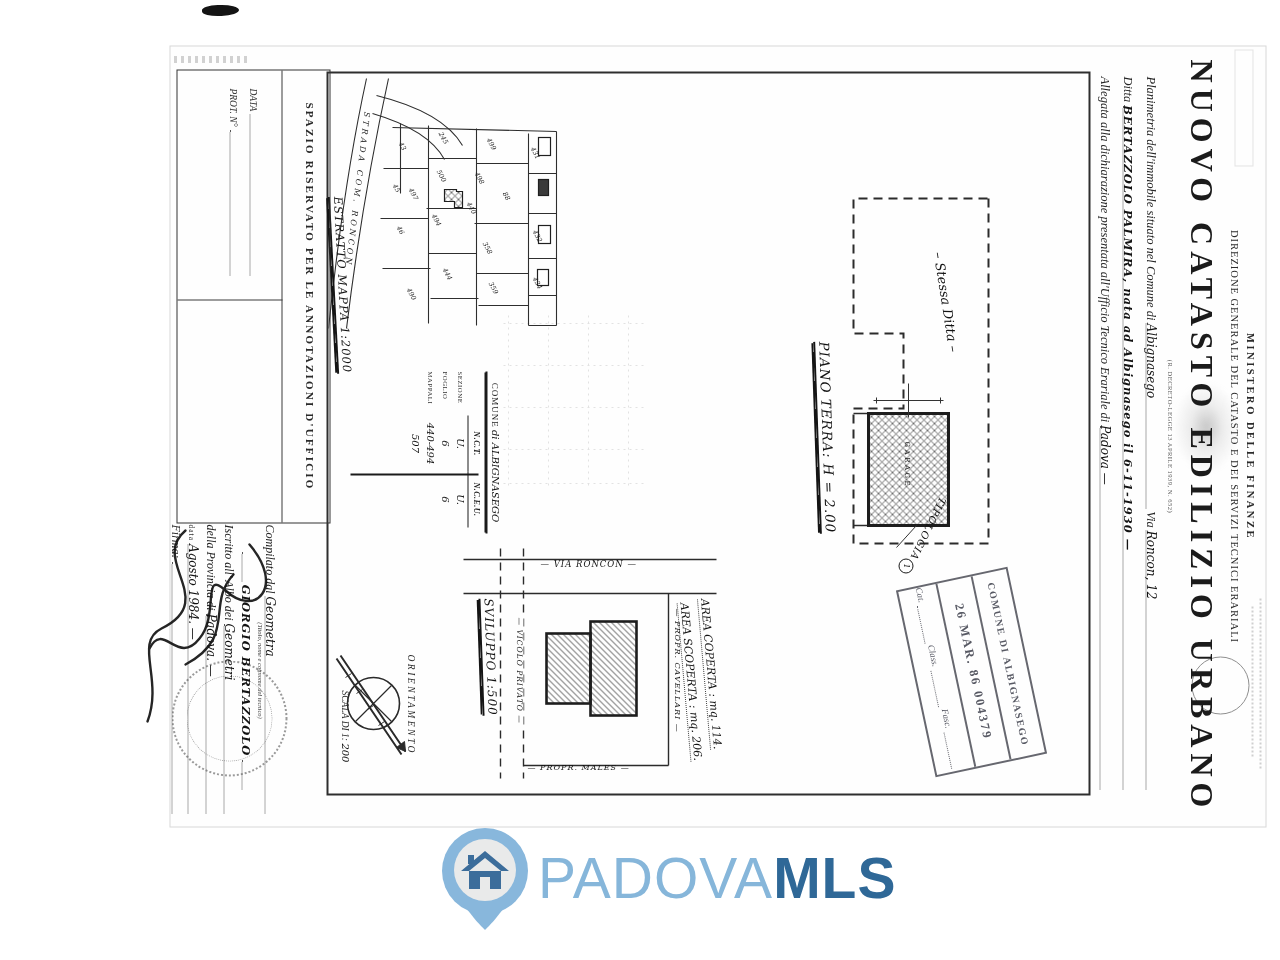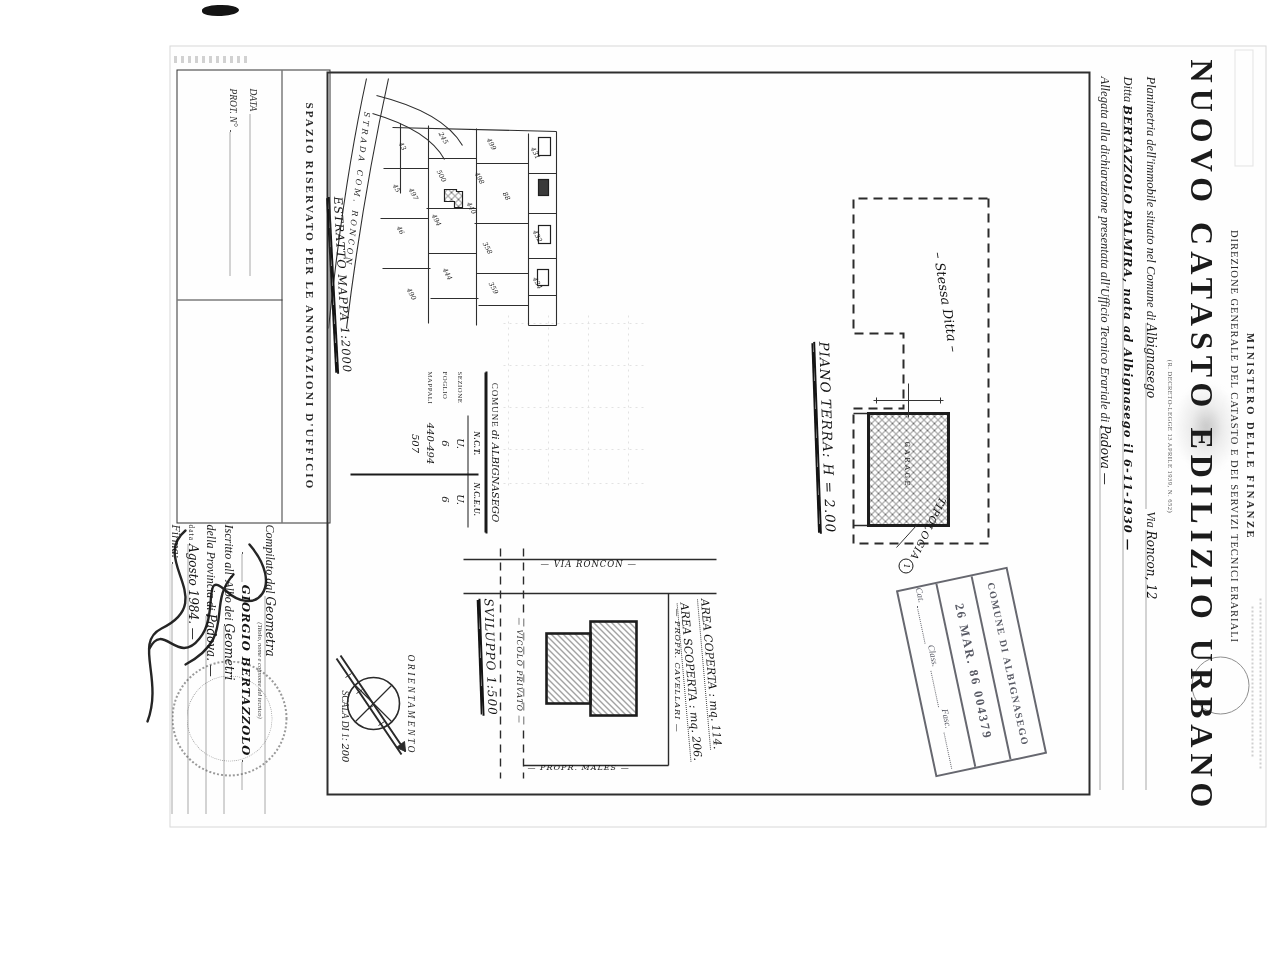--- a/index.html
+++ b/index.html
@@ -319,14 +319,28 @@
         <path d="M14,92 C44,128 84,58 112,116 C126,144 162,114 205,130"></path>
         <path d="M58,44 C88,72 120,40 148,92"></path>
       </g>
     </svg>
 
   </div>
 
   <div id="blob"></div>
   <div id="dashrow"></div>
 
+  <div id="wm">
+    <svg width="94" height="104" viewBox="0 0 94 104">
+      <circle cx="47" cy="45" r="43" fill="#88b7dc"></circle>
+      <path d="M26,79 C36,93 42,99 47,104 C52,99 58,93 68,79 Z" fill="#88b7dc"></path>
+      <circle cx="47" cy="44" r="31" fill="#e9eaea"></circle>
+      <path d="M23,45 L47,25 L71,45 L63,45 L47,32 L31,45 Z" fill="#3c6d9b"></path>
+      <rect x="30" y="29" width="6" height="9" fill="#3c6d9b"></rect>
+      <rect x="31" y="45" width="32" height="18" fill="#3c6d9b"></rect>
+      <rect x="42" y="51" width="10" height="12" fill="#e9eaea"></rect>
+    </svg>
+    <div class="txt" style="margin-left:6px;">
+      <span style="color:#86b6da;">PADOVA</span><span style="color:#2f6897;font-weight:bold;">MLS</span>
+    </div>
+  </div>
 
 </div>
 
 </body></html>

